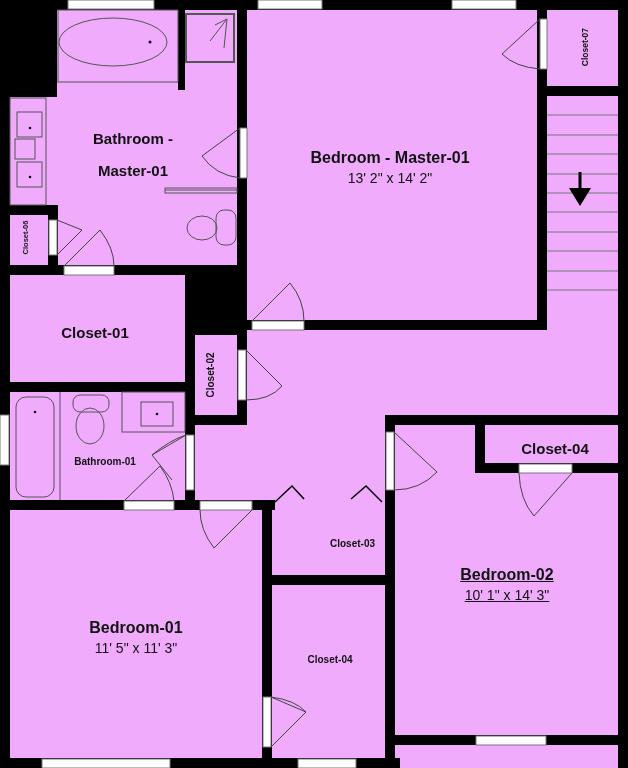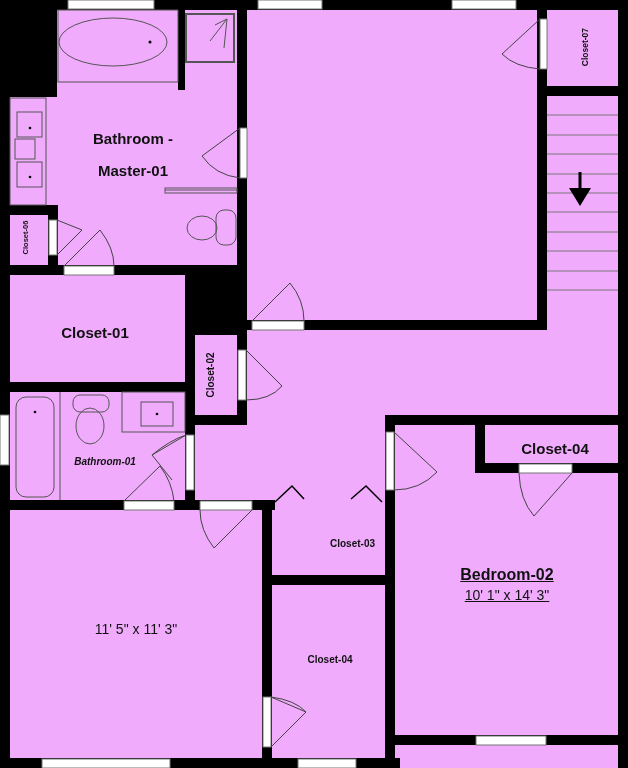--- a/index.html
+++ b/index.html
@@ -143,54 +143,59 @@
       <line x1="580" y1="172" x2="580" y2="192" stroke="#000" stroke-width="3"></line>
       <polygon points="569,188 591,188 580,206" fill="#000"></polygon>
     </g>
   </svg>
 
   <div class="lbl mid" style="left:78px; top:130px; width:110px;">
     <span class="name">Bathroom -</span>
     <span class="name" style="margin-top:14px;">Master-01</span>
   </div>
 
+  <div class="lbl big" style="left:300px; top:148px; width:180px;">
+    <span class="name">Bedroom - Master-01</span>
+    <span class="dim" style="margin-top:3px;">13' 2" x 14' 2"</span>
+  </div>
 
   <div class="lbl tiny vert" style="left:555px; top:42px; width:60px;">
     <span class="name">Closet-07</span>
   </div>
 
   <div class="lbl tiny vert" style="left:0px; top:233px; width:50px;">
     <span class="name" style="font-size:7.5px;">Closet-06</span>
   </div>
 
   <div class="lbl mid" style="left:40px; top:324px; width:110px;">
     <span class="name">Closet-01</span>
   </div>
 
   <div class="lbl small vert" style="left:181px; top:369px; width:60px;">
     <span class="name" style="font-size:10px;">Closet-02</span>
   </div>
 
-  <div class="lbl small" style="left:60px; top:456px; width:90px;font-style:italic;">
+  <div class="lbl small" style="left:60px; top:456px; width:90px;">
     <span class="name" style="font-size:10px;">Bathroom-01</span>
   </div>
 
   <div class="lbl mid" style="left:495px; top:440px; width:120px;">
     <span class="name">Closet-04</span>
   </div>
 
   <div class="lbl small" style="left:285px; top:538px; width:90px;text-align:right;">
     <span class="name" style="font-size:10px;">Closet-03</span>
   </div>
 
   <div class="lbl big" style="left:437px; top:565px; width:140px;text-decoration:underline;">
     <span class="name">Bedroom-02</span>
     <span class="dim" style="margin-top:3px;">10' 1" x 14' 3"</span>
   </div>
 
   <div class="lbl big" style="left:66px; top:618px; width:140px;">
+    <span class="name">Bedroom-01</span>
     <span class="dim" style="margin-top:3px;">11' 5" x 11' 3"</span>
   </div>
 
   <div class="lbl small" style="left:285px; top:654px; width:90px;">
     <span class="name" style="font-size:10px;">Closet-04</span>
   </div>
 </div>
 
 </body></html>

